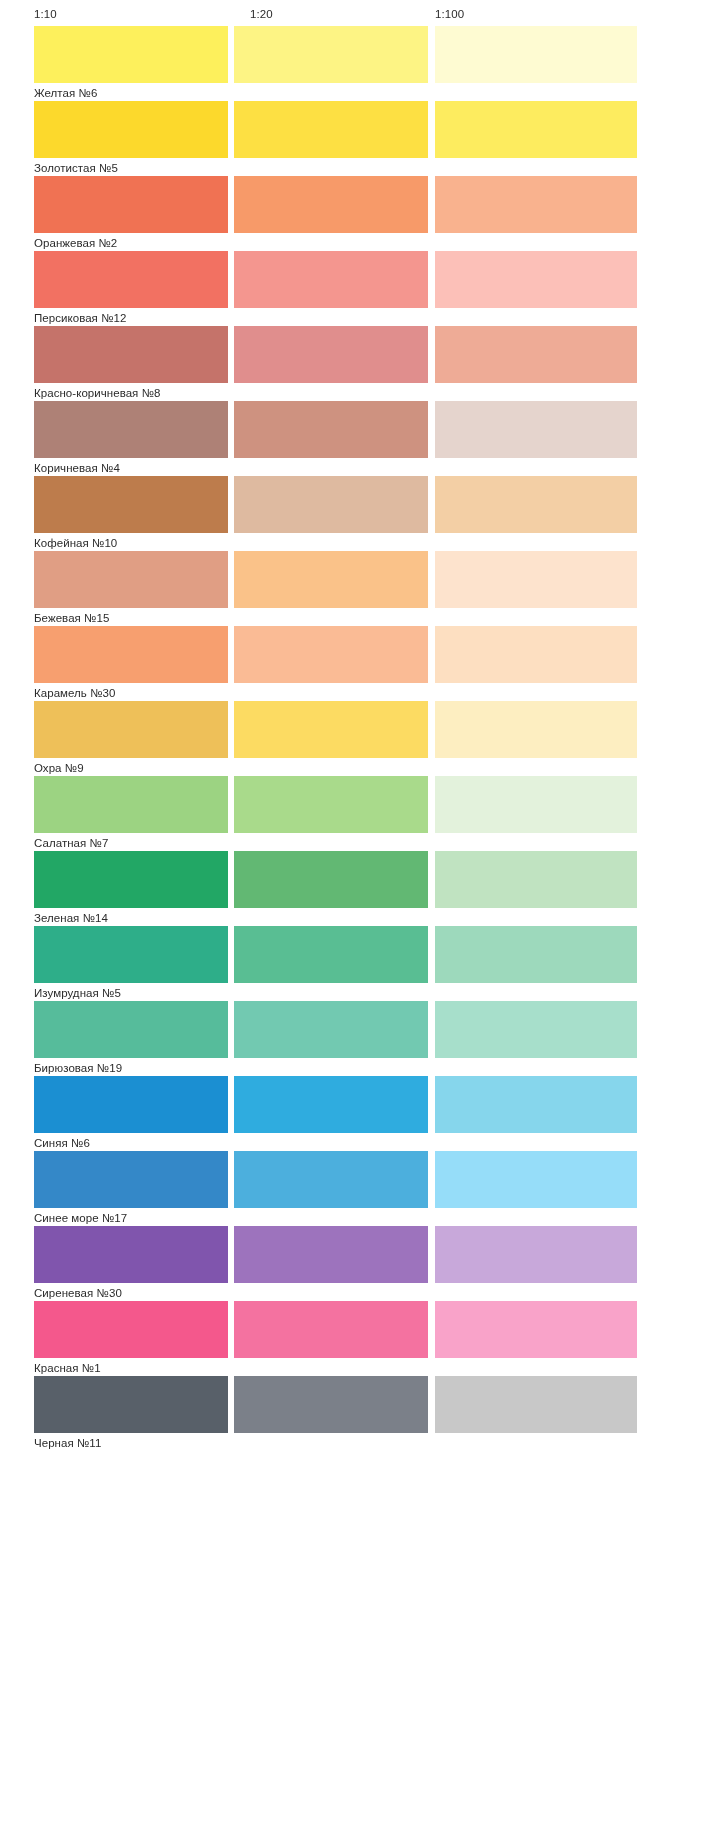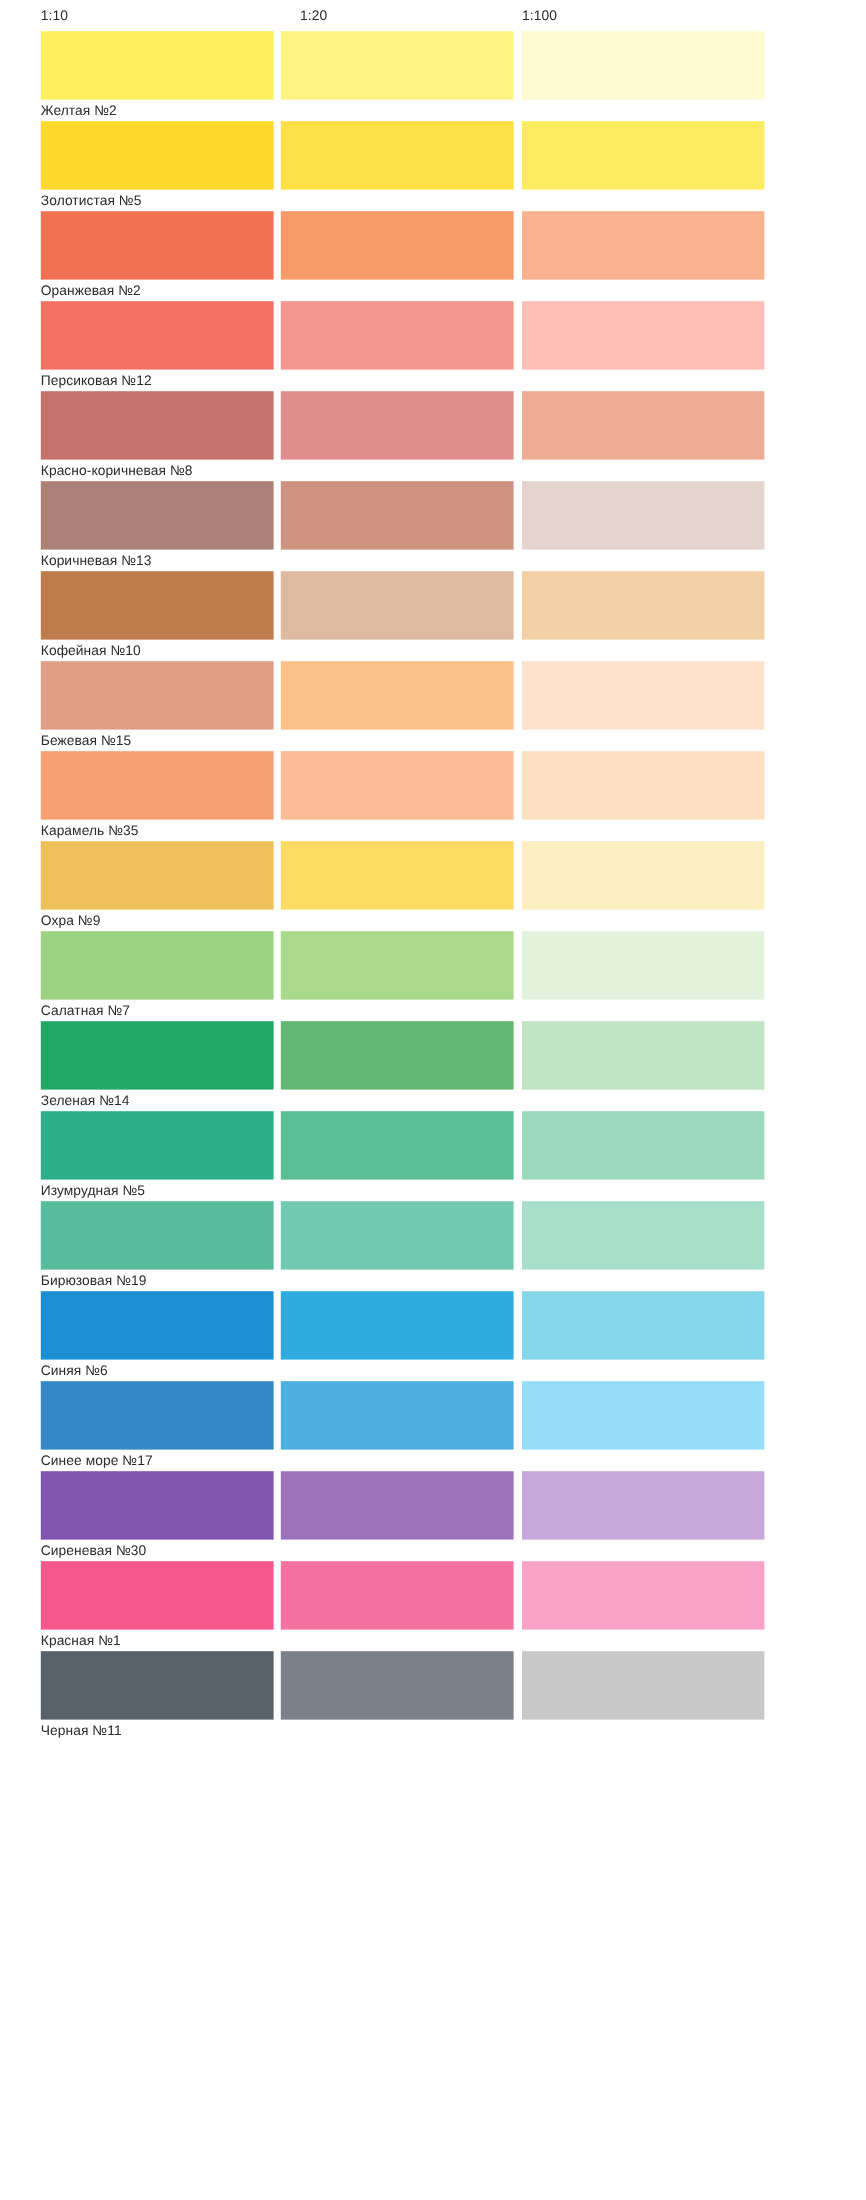--- a/index.html
+++ b/index.html
@@ -88,21 +88,21 @@
     <span class="header-cell c2">1:100</span>
   </div>
 
   <div class="rows" id="rows-container">
       <div class="swatch-row">
         <div class="swatch-strip">
           <div class="swatch c0" style="background: rgb(253, 240, 92);"></div>
           <div class="swatch c1" style="background: rgb(253, 244, 132);"></div>
           <div class="swatch c2" style="background: rgb(254, 251, 210);"></div>
         </div>
-        <div class="row-label">Желтая №2</div>
+        <div class="row-label">Желтая №6</div>
       </div>
       <div class="swatch-row">
         <div class="swatch-strip">
           <div class="swatch c0" style="background: rgb(252, 217, 44);"></div>
           <div class="swatch c1" style="background: rgb(253, 224, 67);"></div>
           <div class="swatch c2" style="background: rgb(253, 236, 95);"></div>
         </div>
         <div class="row-label">Золотистая №5</div>
       </div>
       <div class="swatch-row">
@@ -128,21 +128,21 @@
           <div class="swatch c2" style="background: rgb(238, 171, 150);"></div>
         </div>
         <div class="row-label">Красно-коричневая №8</div>
       </div>
       <div class="swatch-row">
         <div class="swatch-strip">
           <div class="swatch c0" style="background: rgb(174, 129, 118);"></div>
           <div class="swatch c1" style="background: rgb(206, 146, 128);"></div>
           <div class="swatch c2" style="background: rgb(229, 212, 205);"></div>
         </div>
-        <div class="row-label">Коричневая №13</div>
+        <div class="row-label">Коричневая №4</div>
       </div>
       <div class="swatch-row">
         <div class="swatch-strip">
           <div class="swatch c0" style="background: rgb(189, 124, 76);"></div>
           <div class="swatch c1" style="background: rgb(222, 186, 160);"></div>
           <div class="swatch c2" style="background: rgb(243, 207, 165);"></div>
         </div>
         <div class="row-label">Кофейная №10</div>
       </div>
       <div class="swatch-row">
@@ -152,21 +152,21 @@
           <div class="swatch c2" style="background: rgb(253, 227, 205);"></div>
         </div>
         <div class="row-label">Бежевая №15</div>
       </div>
       <div class="swatch-row">
         <div class="swatch-strip">
           <div class="swatch c0" style="background: rgb(247, 159, 111);"></div>
           <div class="swatch c1" style="background: rgb(250, 187, 149);"></div>
           <div class="swatch c2" style="background: rgb(253, 223, 193);"></div>
         </div>
-        <div class="row-label">Карамель №35</div>
+        <div class="row-label">Карамель №30</div>
       </div>
       <div class="swatch-row">
         <div class="swatch-strip">
           <div class="swatch c0" style="background: rgb(238, 192, 89);"></div>
           <div class="swatch c1" style="background: rgb(252, 219, 98);"></div>
           <div class="swatch c2" style="background: rgb(253, 238, 193);"></div>
         </div>
         <div class="row-label">Охра №9</div>
       </div>
       <div class="swatch-row">

